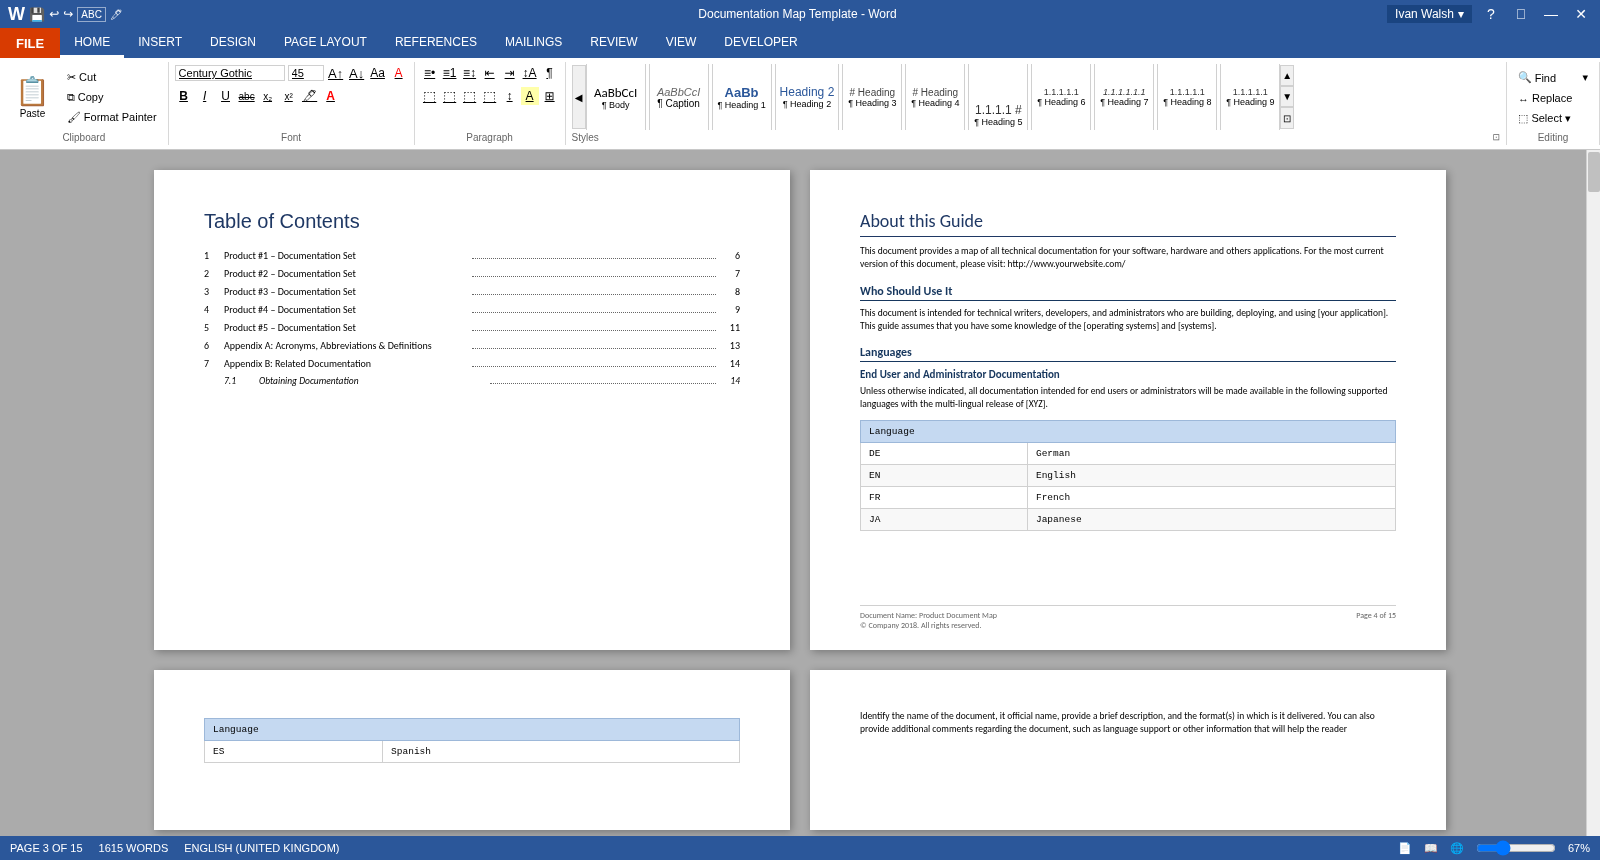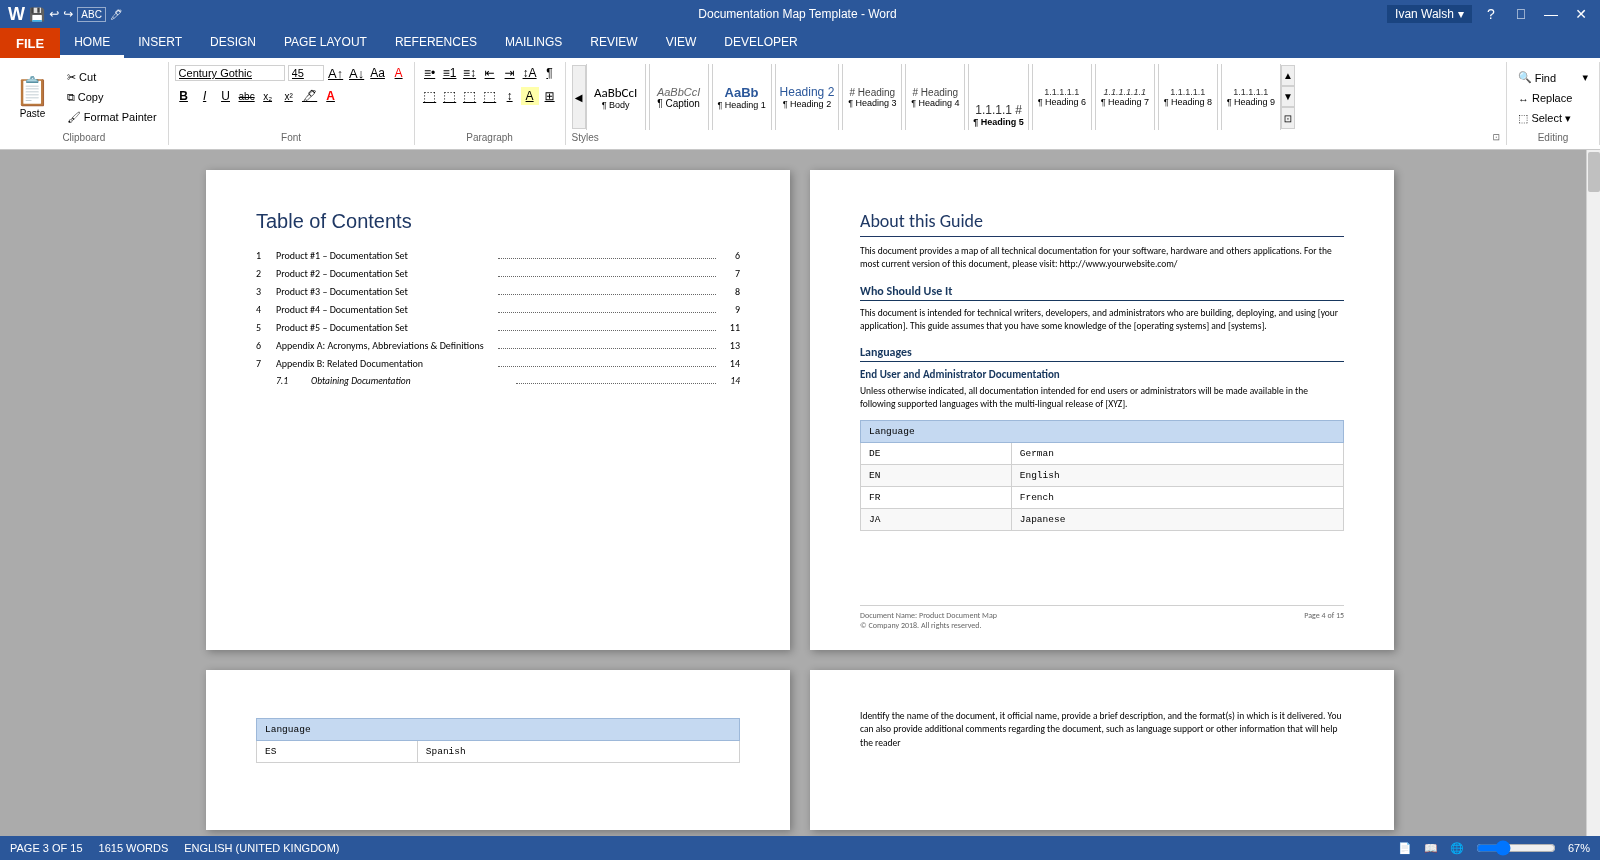--- a/index.html
+++ b/index.html
@@ -172,21 +172,21 @@
     .pages-row {
       display: flex;
       gap: 20px;
       width: 100%;
       justify-content: center;
     }
 
     
     .page {
       background: white;
-      width: 584px;
+      width: 636px;
       min-height: 480px;
       box-shadow: 2px 2px 8px rgba(0,0,0,0.3);
       padding: 40px 50px;
       position: relative;
       font-size: 9.5px;
       font-family: 'Times New Roman', serif;
     }
 
     
     .toc-title {
@@ -490,21 +490,21 @@
         <div class="style-item">
           <div style="font-size:10px;color:#444;"># Heading</div>
           <div style="font-size:9px;">¶ Heading 3</div>
         </div>
         <div class="style-item">
           <div style="font-size:10px;color:#444;"># Heading</div>
           <div style="font-size:9px;">¶ Heading 4</div>
         </div>
         <div class="style-item">
           <div style="font-size:12px;color:#333;margin-top:36px;">1.1.1.1 #</div>
-          <div style="font-size:9px;font-weight:bold;">¶ Heading 5</div>
+          <div style="font-size:9px;">¶ Heading 5</div>
         </div>
         <div class="style-item">
           <div style="font-size:9px;color:#333;">1.1.1.1.1</div>
           <div style="font-size:9px;">¶ Heading 6</div>
         </div>
         <div class="style-item">
           <div style="font-size:9px;color:#333;font-style:italic;">1.1.1.1.1.1</div>
           <div style="font-size:9px;">¶ Heading 7</div>
         </div>
         <div class="style-item">

